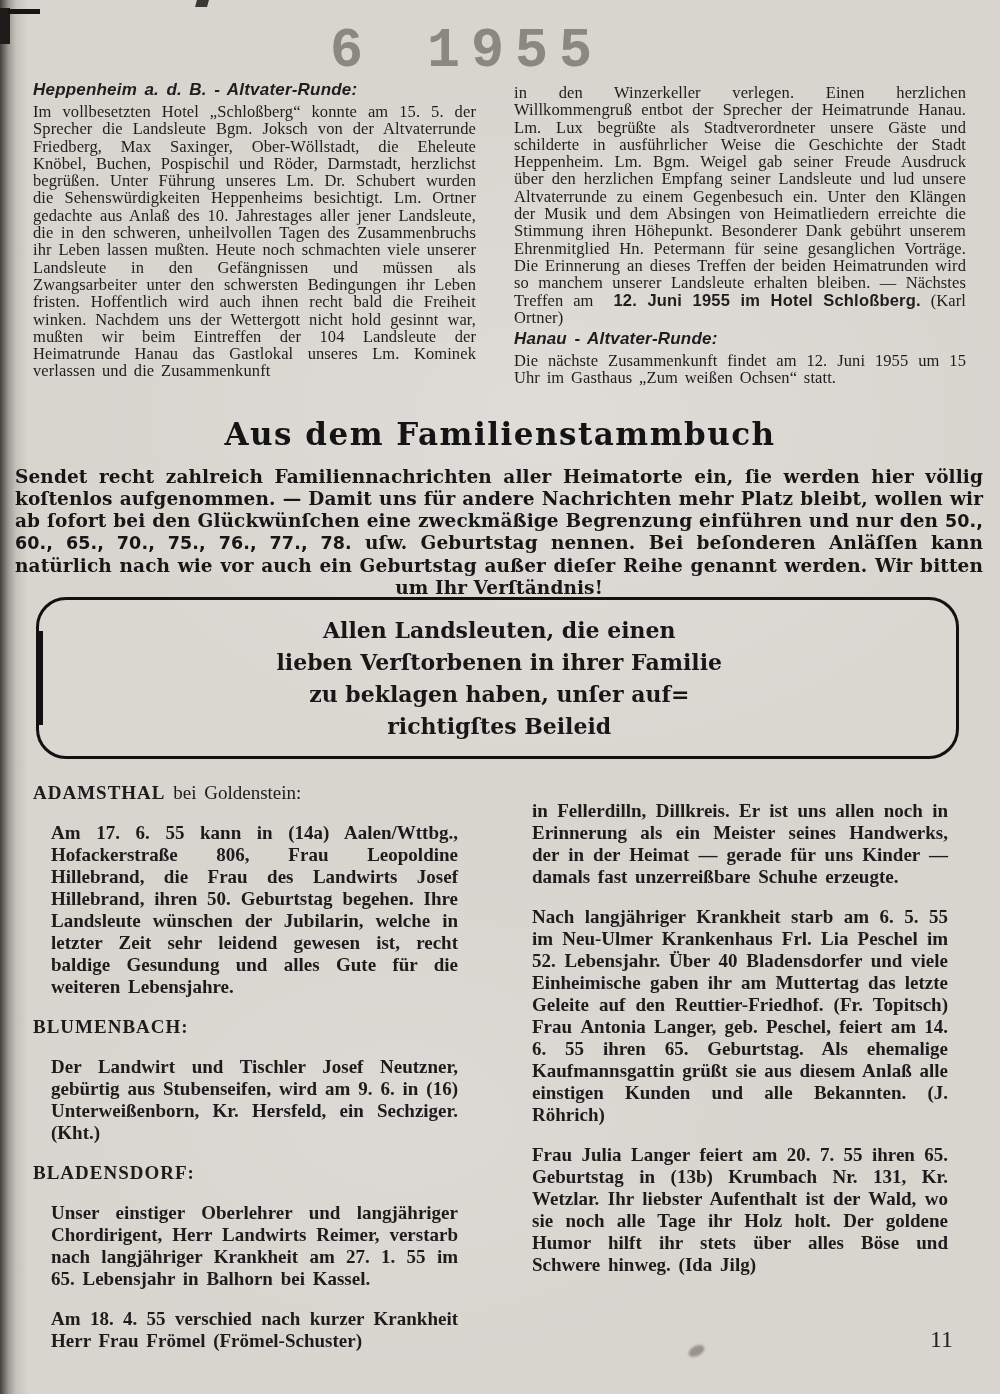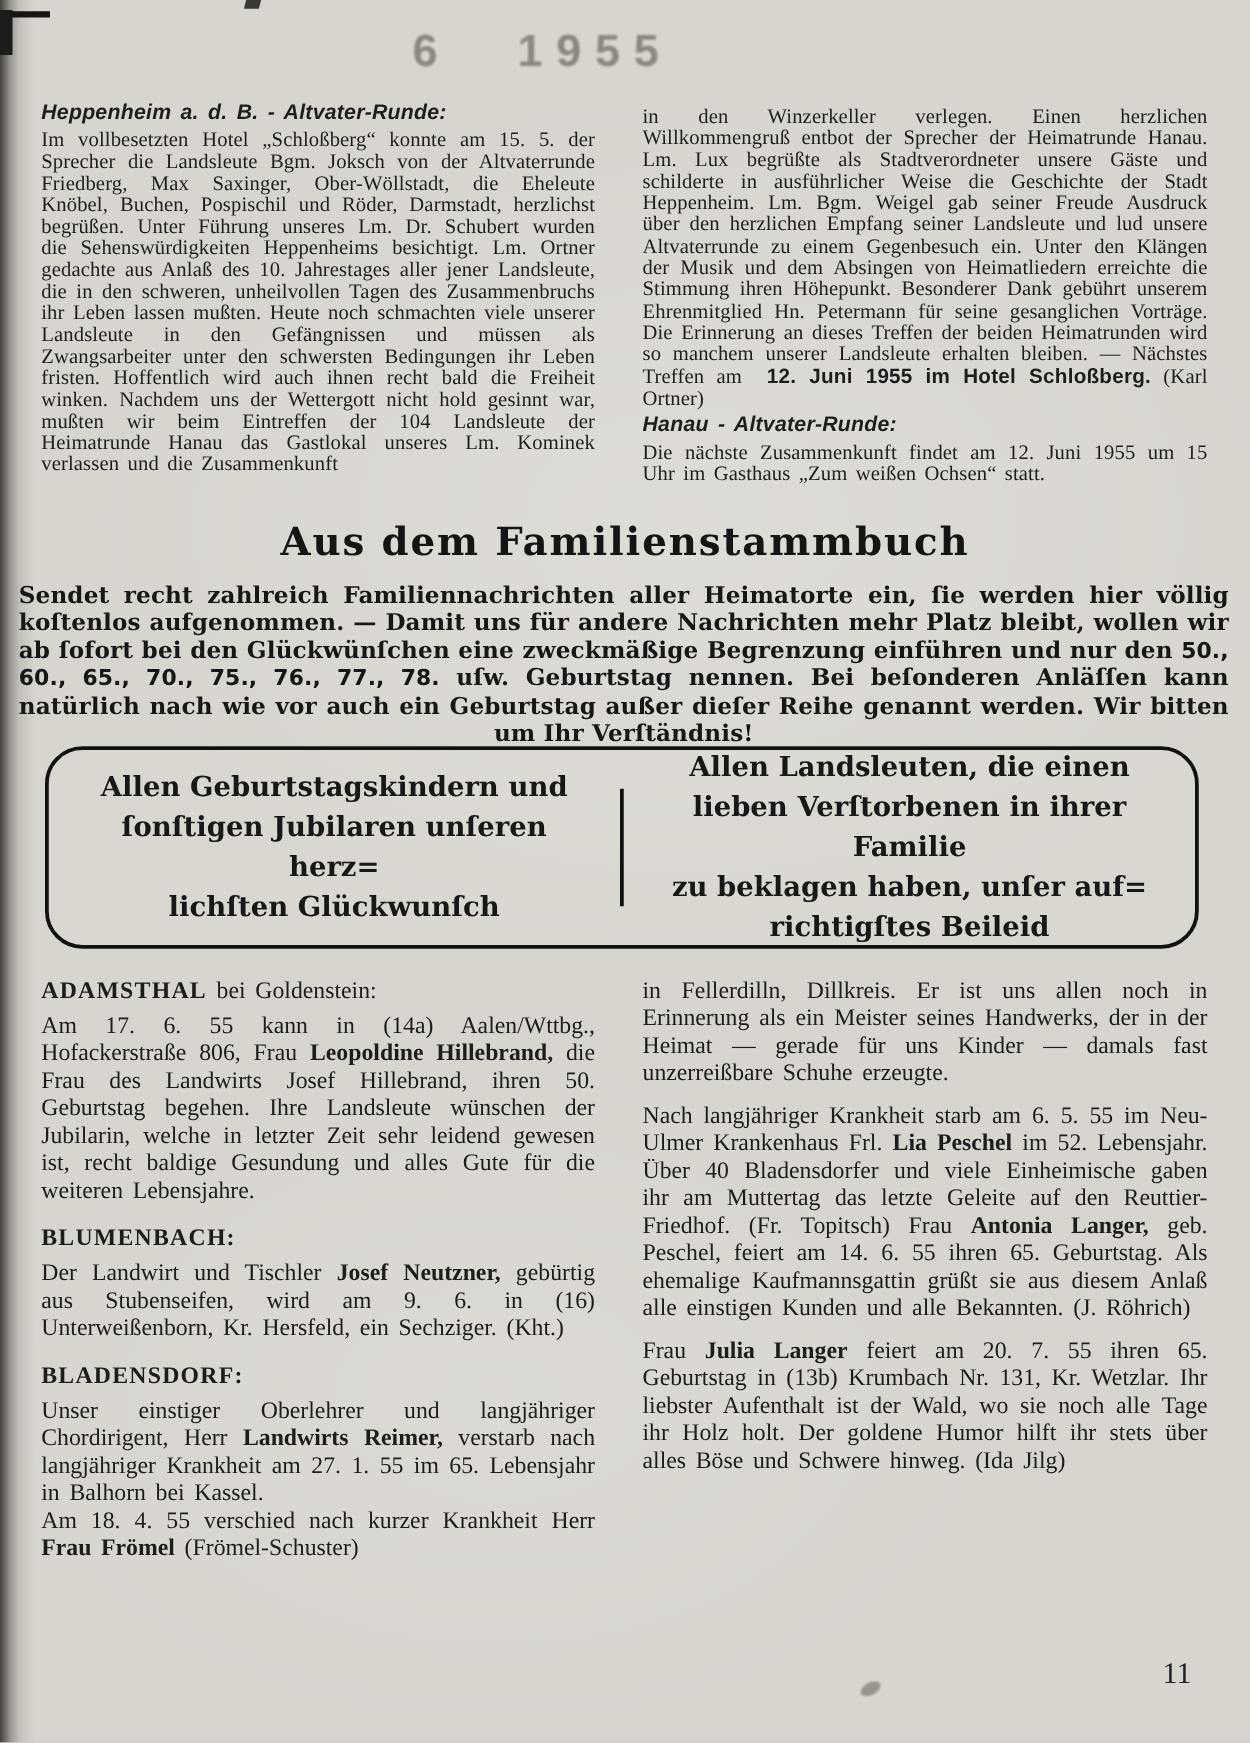--- a/index.html
+++ b/index.html
@@ -11,22 +11,22 @@
         color:#1b1b1b;}
   
   .spine{position:absolute;left:0;top:0;width:30px;height:1394px;
          background:linear-gradient(to right, rgba(30,28,26,.80), rgba(70,66,62,.38) 9px, rgba(110,106,100,.18) 16px, rgba(0,0,0,0) 28px);}
   .mark-bar{position:absolute;left:0;top:8px;width:10px;height:36px;background:#1d1c1a;}
   .mark-line{position:absolute;left:8px;top:9px;width:32px;height:5px;background:#161514;}
   .mark-tick{position:absolute;left:196px;top:0;width:12px;height:7px;background:#3a3835;transform:skewX(-15deg);}
   .smudge{position:absolute;left:688px;top:1346px;width:17px;height:10px;background:#98948b;
           border-radius:50%;transform:rotate(-28deg);filter:blur(1px);}
   
-  .stamp{position:absolute;left:330px;top:20px;font-family:Liberation Sans, sans-serif;
-         font-weight:bold;font-size:36px;color:#8b887f;filter:blur(.7px);white-space:nowrap;}
+  .stamp{position:absolute;left:330px;top:20px;font-family:Liberation Mono, monospace;
+         font-weight:bold;font-size:55px;color:#8b887f;filter:blur(.7px);white-space:nowrap;}
   .stamp .yr{margin-left:64px;letter-spacing:11px;}
   
   .ucol{position:absolute;text-align:justify;font-size:16.5px;line-height:17.3px;
         word-spacing:2.5px;letter-spacing:.1px;color:#1d1d1d;}
   .ucol-l{left:33px;top:80px;width:443px;}
   .ucol-r{left:514px;top:84px;width:452px;}
   .sans-h{font-family:"Liberation Sans",sans-serif;font-weight:bold;font-size:17px;
           line-height:19px;margin:0 0 4px 0;text-align:left;letter-spacing:.2px;font-style:italic;}
   .ucol p{margin:0;}
   .ucol .hanau{margin-top:3px;}
@@ -43,21 +43,21 @@
   .gbox{position:absolute;left:36px;top:597px;width:917px;height:156px;
         border:3.5px solid #111;border-radius:30px;display:flex;align-items:center;background:rgba(255,255,255,.06);}
   .gcell{flex:1;text-align:center;font-family:"DejaVu Serif",serif;font-weight:bold;
          font-size:22px;line-height:32px;white-space:pre-line;color:#171717;padding:0 28px;}
   .gdiv{width:3.5px;height:94px;background:#111;}
   
   .lcol{position:absolute;text-align:justify;font-size:19px;line-height:22px;
         word-spacing:3px;color:#1c1c1c;}
   .lcol-l{left:33px;top:782px;width:443px;}
   .lcol-r{left:514px;top:782px;width:452px;}
-  .lcol p{margin:0;}
+  .lcol p{margin:18px;font-weight:bold;}
   .lcol p.gap{margin-top:12px;}
   .lcol h3{margin:16px 0 6px 0;font-size:19px;line-height:22px;font-weight:normal;text-align:left;}
   .lcol h3:first-child{margin-top:0;}
   .lcol h3 strong{letter-spacing:1px;}
   .pageno{position:absolute;left:930px;top:1326px;font-size:24px;color:#222;}
 </style>
 </head>
 <body>
 
 <div class="page">
@@ -78,23 +78,20 @@
     <p><span>in den Winzerkeller verlegen. Einen herzlichen Willkommengruß entbot der Sprecher der Heimatrunde Hanau. Lm. Lux begrüßte als Stadtverordneter unsere Gäste und schilderte in ausführlicher Weise die Geschichte der Stadt Heppenheim. Lm. Bgm. Weigel gab seiner Freude Ausdruck über den herzlichen Empfang seiner Landsleute und lud unsere Altvaterrunde zu einem Gegenbesuch ein. Unter den Klängen der Musik und dem Absingen von Heimatliedern erreichte die Stimmung ihren Höhepunkt. Besonderer Dank gebührt unserem Ehrenmitglied Hn. Petermann für seine gesanglichen Vorträge. Die Erinnerung an dieses Treffen der beiden Heimatrunden wird so manchem unserer Landsleute erhalten bleiben. — Nächstes Treffen am </span><strong>12. Juni 1955 im Hotel Schloßberg.</strong><span> (Karl Ortner)</span></p>
     <h2 class="sans-h hanau">Hanau - Altvater-Runde:</h2>
     <p>Die nächste Zusammenkunft findet am 12. Juni 1955 um 15 Uhr im Gasthaus „Zum weißen Ochsen“ statt.</p>
   </div>
 
   <h1 class="title">Aus dem Familienstammbuch</h1>
 
   <p class="intro"><span>Sendet recht zahlreich Familiennachrichten aller Heimatorte ein, ſie werden hier völlig koſtenlos aufgenommen. — Damit uns für andere Nachrichten mehr Platz bleibt, wollen wir ab ſofort bei den Glückwünſchen eine zweckmäßige Begrenzung einführen und nur den </span><strong>50., 60., 65., 70., 75., 76., 77., 78.</strong><span> uſw. Geburtstag nennen. Bei beſonderen Anläſſen kann natürlich nach wie vor auch ein Geburtstag außer dieſer Reihe genannt werden. Wir bitten um Ihr Verſtändnis!</span></p>
 
   <div class="gbox">
-    <div class="gcell">Allen Geburtstagskindern und
-ſonſtigen Jubilaren unſeren herz=
-lichſten Glückwunſch</div>
     <div class="gdiv"></div>
     <div class="gcell">Allen Landsleuten, die einen
 lieben Verſtorbenen in ihrer Familie
 zu beklagen haben, unſer auf=
 richtigſtes Beileid</div>
   </div>
 
   <div class="lcol lcol-l">
     <h3><strong>ADAMSTHAL</strong><span> bei Goldenstein:</span></h3>
     <p><span>Am 17. 6. 55 kann in (14a) Aalen/Wttbg., Hofackerstraße 806, Frau </span><strong>Leopoldine Hillebrand,</strong><span> die Frau des Landwirts Josef Hillebrand, ihren 50. Geburtstag begehen. Ihre Landsleute wünschen der Jubilarin, welche in letzter Zeit sehr leidend gewesen ist, recht baldige Gesundung und alles Gute für die weiteren Lebensjahre.</span></p>

